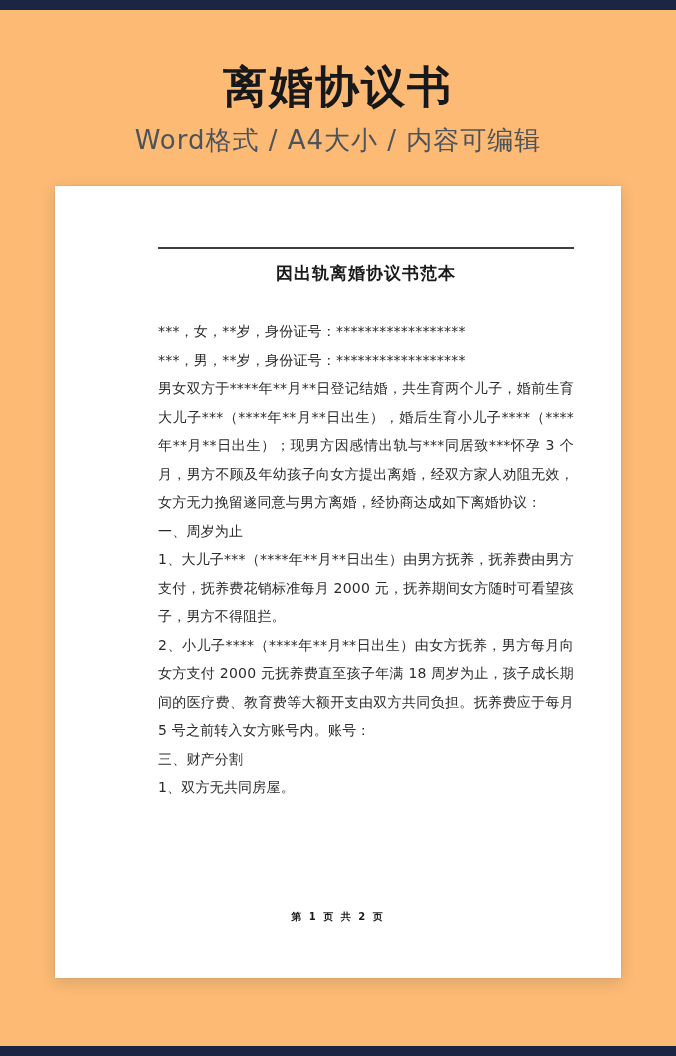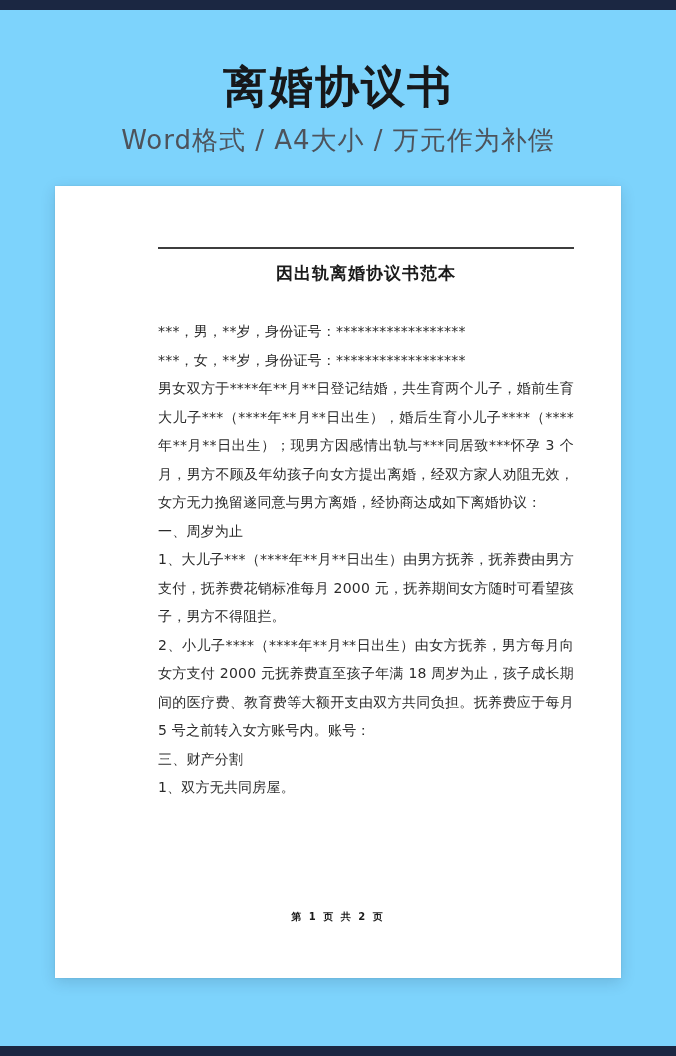--- a/index.html
+++ b/index.html
@@ -76,36 +76,36 @@
     text-align: center;
     font-size: 10px;
     font-weight: bold;
     color: #1a1a1a;
     letter-spacing: 2px;
   }
 </style>
 </head>
 <body>
 
-<div class="canvas" style="background: #7dd3fc;">
+<div class="canvas" style="background: #fdba74;">
 
   <div class="accent-bar top" style="background: rgb(27, 39, 66);"></div>
 
   <div class="header">
     <div class="title">离婚协议书</div>
-    <div class="subtitle">Word格式 / A4大小 / 万元作为补偿</div>
+    <div class="subtitle">Word格式 / A4大小 / 内容可编辑</div>
   </div>
 
   <div class="doc-page">
     <div class="doc-content">
       <hr class="doc-rule">
       <div class="doc-title">因出轨离婚协议书范本</div>
       <div class="doc-body">
+        <p>***，女，**岁，身份证号：******************</p>
         <p>***，男，**岁，身份证号：******************</p>
-        <p>***，女，**岁，身份证号：******************</p>
         <p>男女双方于****年**月**日登记结婚，共生育两个儿子，婚前生育大儿子***（****年**月**日出生），婚后生育小儿子****（****年**月**日出生）；现男方因感情出轨与***同居致***怀孕 3 个月，男方不顾及年幼孩子向女方提出离婚，经双方家人劝阻无效，女方无力挽留遂同意与男方离婚，经协商达成如下离婚协议：</p>
         <p>一、周岁为止</p>
         <p>1、大儿子***（****年**月**日出生）由男方抚养，抚养费由男方支付，抚养费花销标准每月 2000 元，抚养期间女方随时可看望孩子，男方不得阻拦。</p>
         <p>2、小儿子****（****年**月**日出生）由女方抚养，男方每月向女方支付 2000 元抚养费直至孩子年满 18 周岁为止，孩子成长期间的医疗费、教育费等大额开支由双方共同负担。抚养费应于每月 5 号之前转入女方账号内。账号：</p>
         <p>三、财产分割</p>
         <p>1、双方无共同房屋。</p>
       </div>
     </div>
     <div class="doc-footer">第 1 页 共 2 页</div>
   </div>

